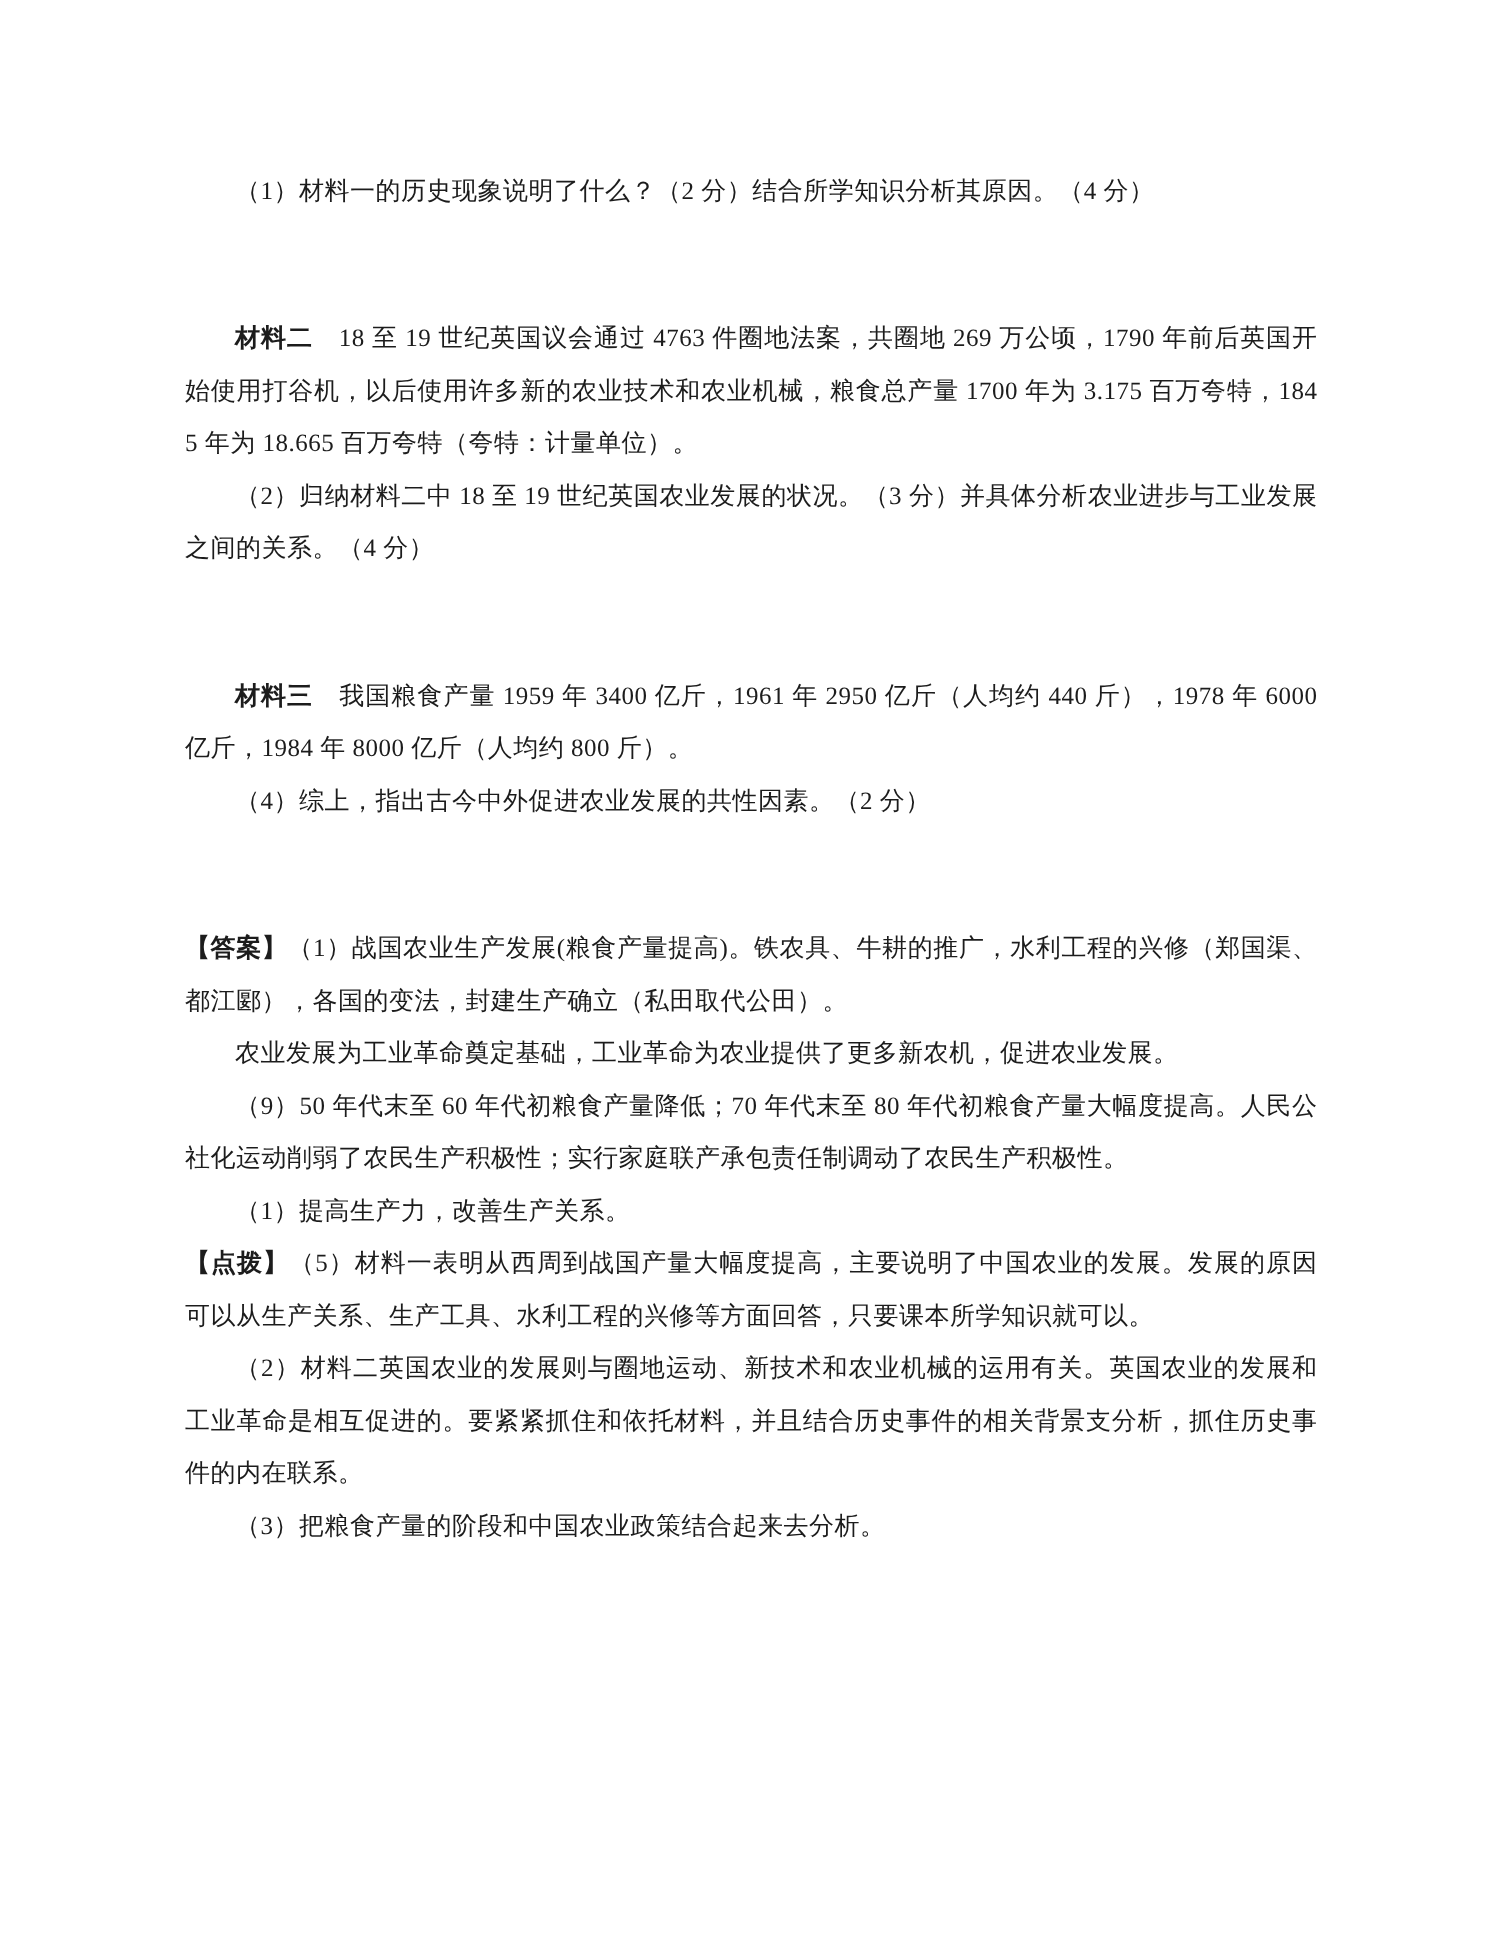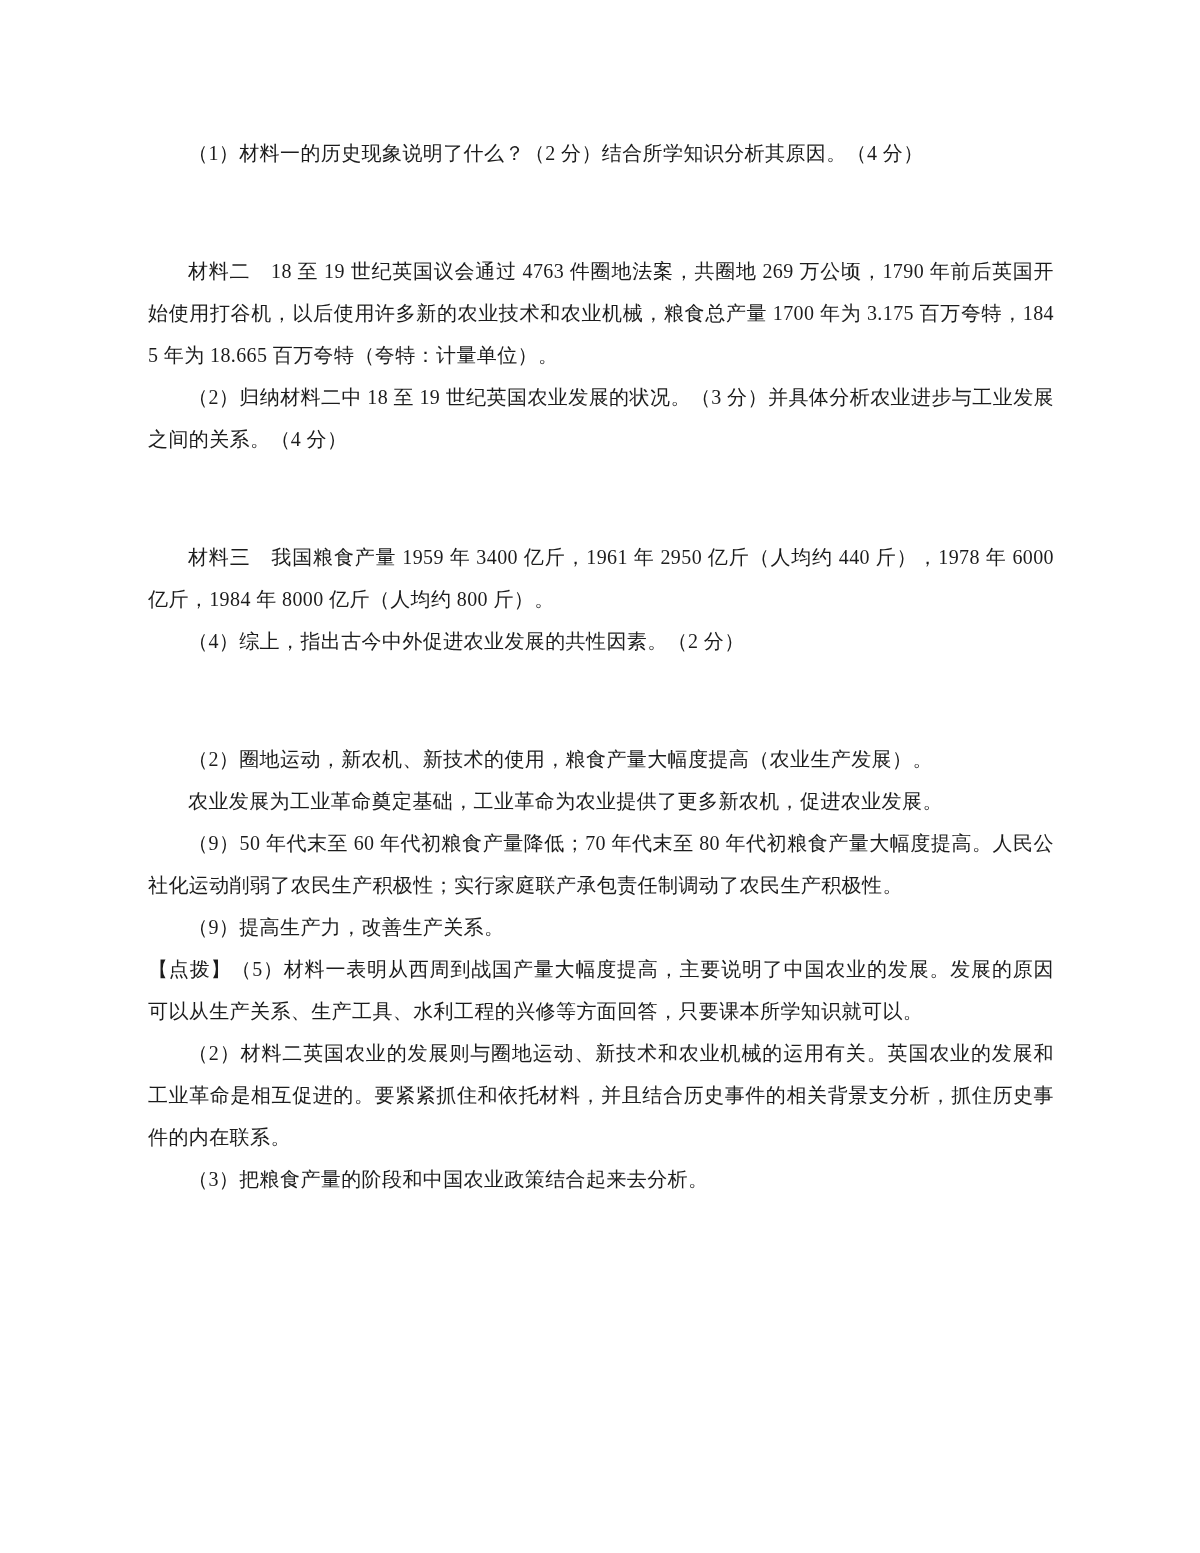--- a/index.html
+++ b/index.html
@@ -32,34 +32,34 @@
     text-indent: 2em;
     word-break: break-all;
   }
   p.para.no-indent {
     text-indent: 0;
   }
   p.para.gap-after {
     margin-bottom: 76px;
   }
   .bold {
-    font-weight: normal;
+    font-weight: bold;
   }
 </style>
 </head>
 <body>
 
 <div class="page">
   <div class="doc-body" id="doc-body">
       <p class="para gap-after"><span>（1）材料一的历史现象说明了什么？（2 分）结合所学知识分析其原因。（4 分）</span></p>
       <p class="para"><span class="bold">材料二</span><span>　18 至 19 世纪英国议会通过 4763 件圈地法案，共圈地 269 万公顷，1790 年前后英国开始使用打谷机，以后使用许多新的农业技术和农业机械，粮食总产量 1700 年为 3.175 百万夸特，1845 年为 18.665 百万夸特（夸特：计量单位）。</span></p>
       <p class="para gap-after"><span>（2）归纳材料二中 18 至 19 世纪英国农业发展的状况。（3 分）并具体分析农业进步与工业发展之间的关系。（4 分）</span></p>
       <p class="para"><span class="bold">材料三</span><span>　我国粮食产量 1959 年 3400 亿斤，1961 年 2950 亿斤（人均约 440 斤），1978 年 6000 亿斤，1984 年 8000 亿斤（人均约 800 斤）。</span></p>
       <p class="para gap-after"><span>（4）综上，指出古今中外促进农业发展的共性因素。（2 分）</span></p>
-      <p class="para"><span>（2）圈地运动，新农机、新技术的使用，粮食产量大幅度提高（农业生产发展）。</span></p>
+      <p class="para no-indent"><span class="bold">【答案】</span><span>（1）战国农业生产发展(粮食产量提高)。铁农具、牛耕的推广，水利工程的兴修（郑国渠、都江郾），各国的变法，封建生产确立（私田取代公田）。</span></p>
       <p class="para"><span>农业发展为工业革命奠定基础，工业革命为农业提供了更多新农机，促进农业发展。</span></p>
       <p class="para"><span>（9）50 年代末至 60 年代初粮食产量降低；70 年代末至 80 年代初粮食产量大幅度提高。人民公社化运动削弱了农民生产积极性；实行家庭联产承包责任制调动了农民生产积极性。</span></p>
-      <p class="para"><span>（9）提高生产力，改善生产关系。</span></p>
+      <p class="para"><span>（1）提高生产力，改善生产关系。</span></p>
       <p class="para no-indent"><span class="bold">【点拨】</span><span>（5）材料一表明从西周到战国产量大幅度提高，主要说明了中国农业的发展。发展的原因可以从生产关系、生产工具、水利工程的兴修等方面回答，只要课本所学知识就可以。</span></p>
       <p class="para"><span>（2）材料二英国农业的发展则与圈地运动、新技术和农业机械的运用有关。英国农业的发展和工业革命是相互促进的。要紧紧抓住和依托材料，并且结合历史事件的相关背景支分析，抓住历史事件的内在联系。</span></p>
       <p class="para"><span>（3）把粮食产量的阶段和中国农业政策结合起来去分析。</span></p>
     </div>
 </div>
 
 </body></html>

